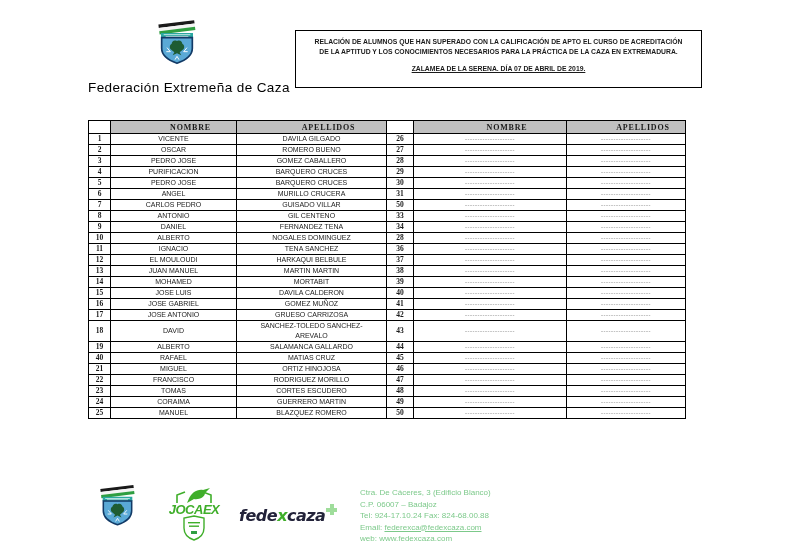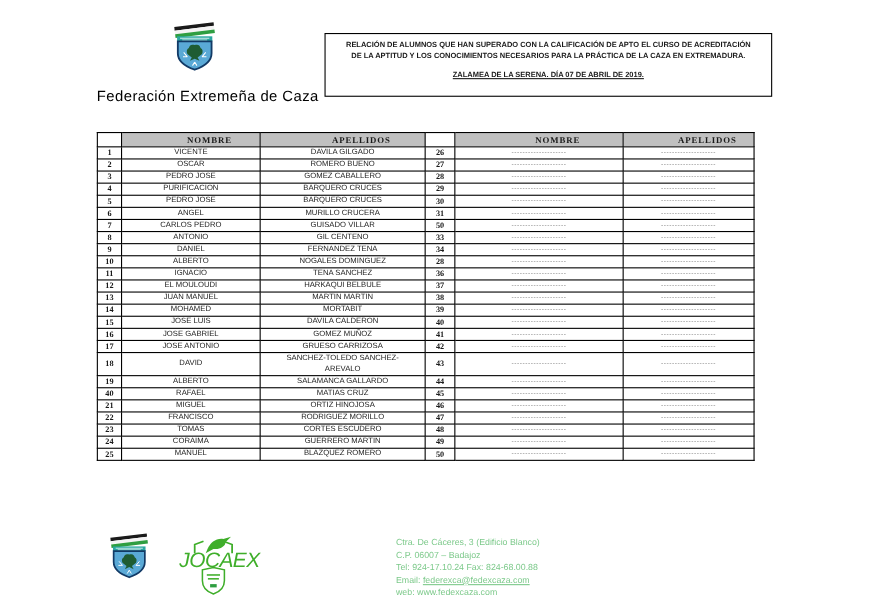--- a/index.html
+++ b/index.html
@@ -26,21 +26,21 @@
           font-size:8px;font-weight:bold;letter-spacing:0.8px;padding-left:36px;}
   table.roster thead th.blank{background:#ffffff;}
   table.roster tbody td{height:11px;line-height:10px;}
   td.num{font-family:"Liberation Serif",serif;font-weight:bold;font-size:7.5px;}
   td.name{font-size:7px;color:#222;white-space:pre-line;}
   td.dash{font-size:6px;color:#777;letter-spacing:0.5px;}
 
   
   .jocaex{position:absolute;left:163px;top:487px;width:62px;height:58px;text-align:center;}
   .jocaex svg{display:block;margin:0 auto;}
-  .jocaex-text{font-size:19px;font-weight:normal;font-style:italic;color:#3fae2a;line-height:10px;letter-spacing:-0.5px;text-align:right;}
+  .jocaex-text{font-size:13px;font-weight:bold;font-style:italic;color:#3fae2a;line-height:10px;letter-spacing:-0.5px;}
 
   .fedexcaza{position:absolute;left:239px;top:506px;font-family:"DejaVu Sans",sans-serif;
              font-weight:bold;font-style:italic;font-size:16px;color:#23233a;letter-spacing:-0.5px;}
   .fedexcaza .fx-x{color:#3fae2a;}
   .fx-plus{display:inline-block;position:relative;width:11px;height:11px;vertical-align:top;margin-left:1px;top:-2px;}
   .fx-plus::before{content:"";position:absolute;left:4px;top:0;width:3.5px;height:11px;background:#9fdd9b;}
   .fx-plus::after{content:"";position:absolute;left:0;top:4px;width:11px;height:3.5px;background:#9fdd9b;}
 
   .contact{position:absolute;left:360px;top:487px;font-size:8px;line-height:11.5px;color:#7cc98a;}
   .contact a{color:#7cc98a;}
@@ -319,20 +319,23 @@
     </svg>
     <div class="jocaex-text">JOCAEX</div>
     <svg width="26" height="26" viewBox="0 0 26 26" aria-hidden="true">
       <path d="M13 1 L23 3 L23 13 C23 19 19 23 13 25 C7 23 3 19 3 13 L3 3 Z" fill="none" stroke="#3fae2a" stroke-width="1.4"></path>
       <rect x="7" y="7" width="12" height="1.4" fill="#3fae2a"></rect>
       <rect x="8" y="10.5" width="10" height="1.4" fill="#3fae2a"></rect>
       <rect x="10" y="16" width="6" height="3" fill="#2f9e41"></rect>
     </svg>
   </div>
 
+  <div class="fedexcaza">
+    <span>fede</span><span class="fx-x">x</span><span>caza</span><span class="fx-plus"></span>
+  </div>
 
   <div class="contact">
     <div>Ctra. De Cáceres, 3 (Edificio Blanco)</div>
     <div>C.P. 06007 – Badajoz</div>
     <div>Tel: 924-17.10.24  Fax: 824-68.00.88</div>
     <div><span>Email: </span><a class="email" href="#">federexca@fedexcaza.com</a></div>
     <div><span>web: </span><a class="web" href="#">www.fedexcaza.com</a></div>
   </div>
 
 </div>

